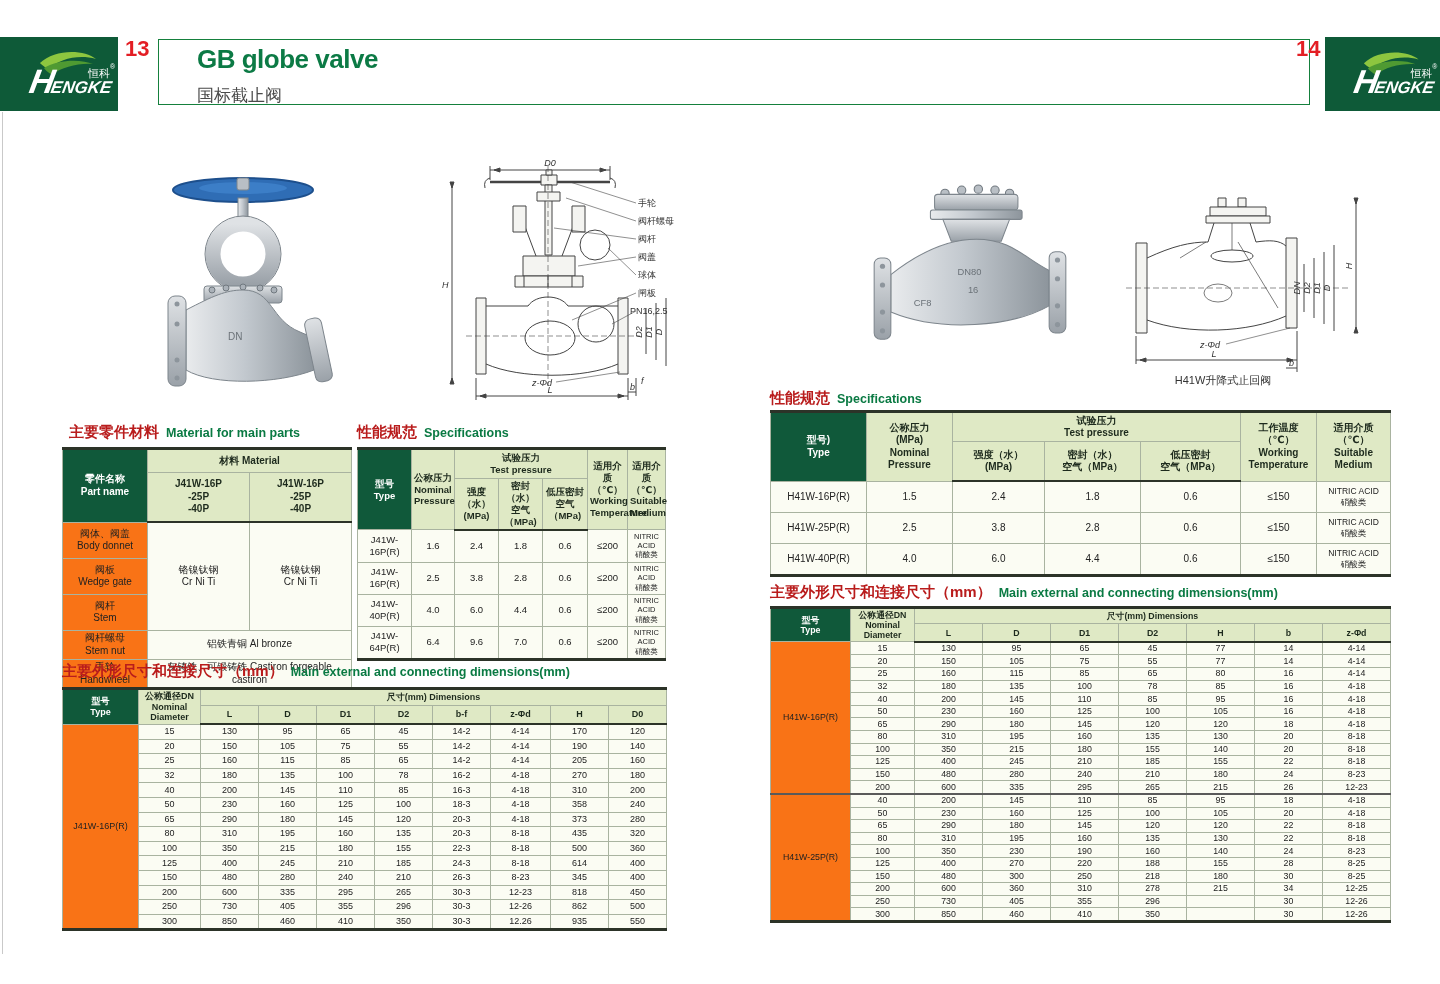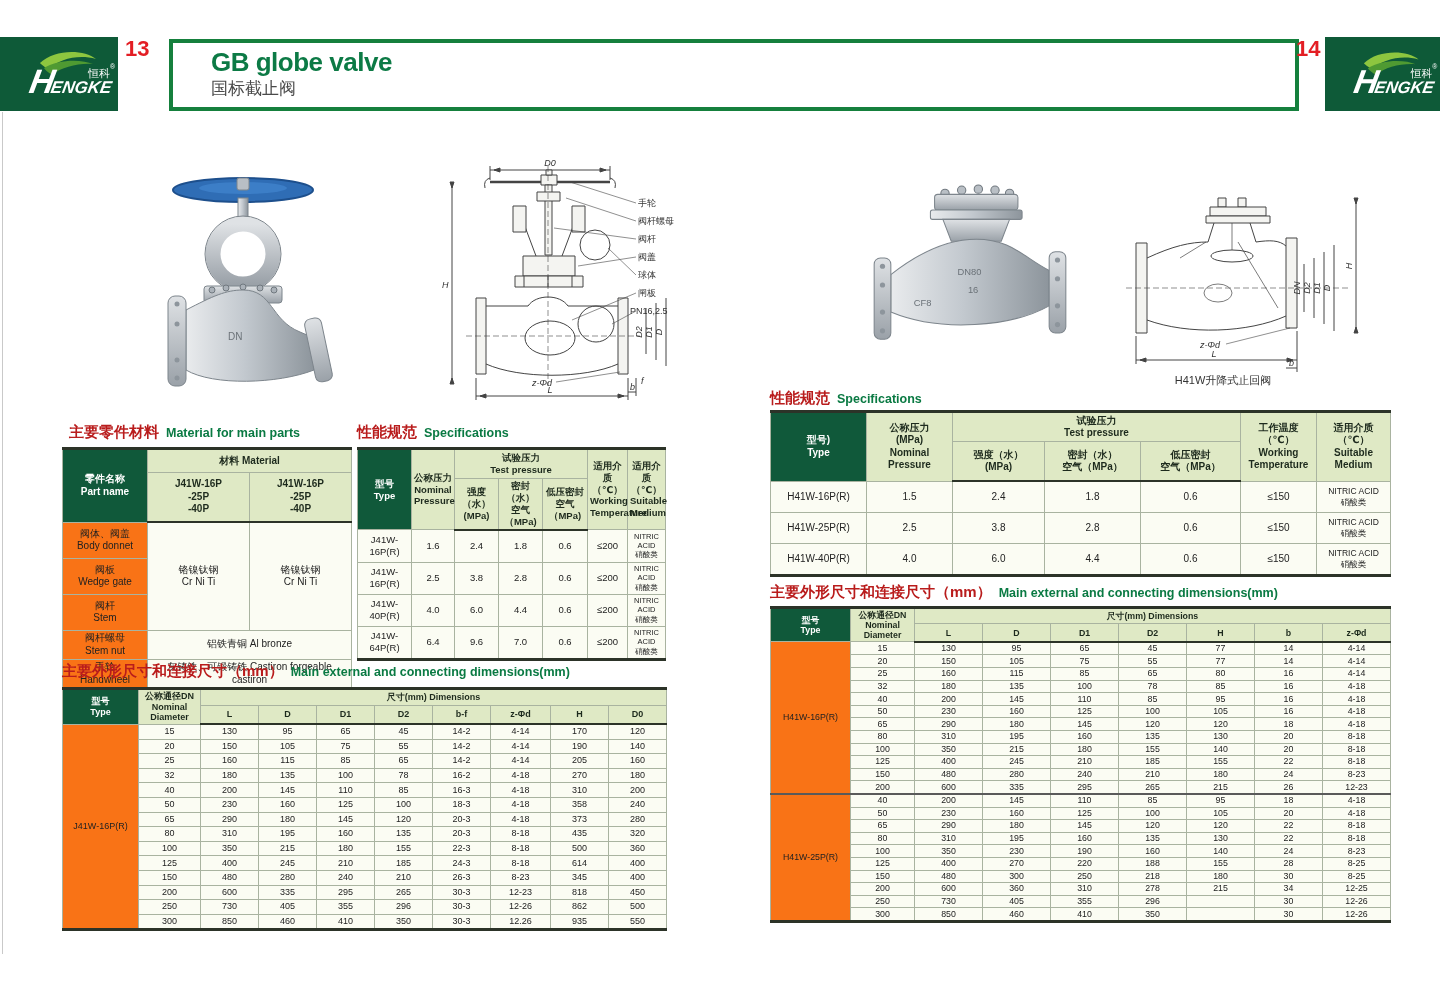--- a/index.html
+++ b/index.html
@@ -8,26 +8,26 @@
   .edge{position:absolute;top:112px;bottom:30px;width:1px;background:#c9c9c9;}
   .edge-l{left:2px;}
 
   
   .logo-box{position:absolute;top:37px;height:74px;background:#0e5a38;}
   .logo-left{left:0;width:118px;}
   .logo-right{left:1325px;width:115px;}
   .pagenum{position:absolute;top:36px;color:#e31e24;font-weight:bold;font-size:22px;font-family:"Liberation Sans",sans-serif;}
   .pn-13{left:125px;}
   .pn-14{left:1296px;}
-  .title-box{position:absolute;left:169px;top:39px;width:1122px;height:64px;border:4px solid #15803d;background:#fff;}
+  .title-box{position:absolute;left:158px;top:39px;width:1122px;height:64px;border:1px solid #15803d;background:#fff;padding-left:28px;}
   .title-group{position:absolute;top:6px;}
   .tg-left{left:38px;}
   .tg-right{left:608px;}
   .title-en{font-size:26px;font-weight:bold;color:#0c7a45;letter-spacing:-0.5px;line-height:1.05;}
-  .title-zh{font-size:17px;color:#4a4a4a;margin-top:1px;}
+  .title-zh{font-size:17px;color:#4a4a4a;margin-top:11px;}
 
   
   .sec-title{position:absolute;white-space:nowrap;}
   .sec-title .zh{font-size:15px;font-weight:bold;color:#b91c1c;}
   .sec-title .en{font-size:12.5px;font-weight:bold;color:#0a7a43;margin-left:7px;}
 
   
   table.tbl{position:absolute;border-collapse:collapse;table-layout:fixed;background:#fbfcf3;
             border-top:3px solid #2c3328;border-bottom:3px solid #2c3328;}
   table.tbl th,table.tbl td{border:1px solid #a9b3a0;text-align:center;vertical-align:middle;

